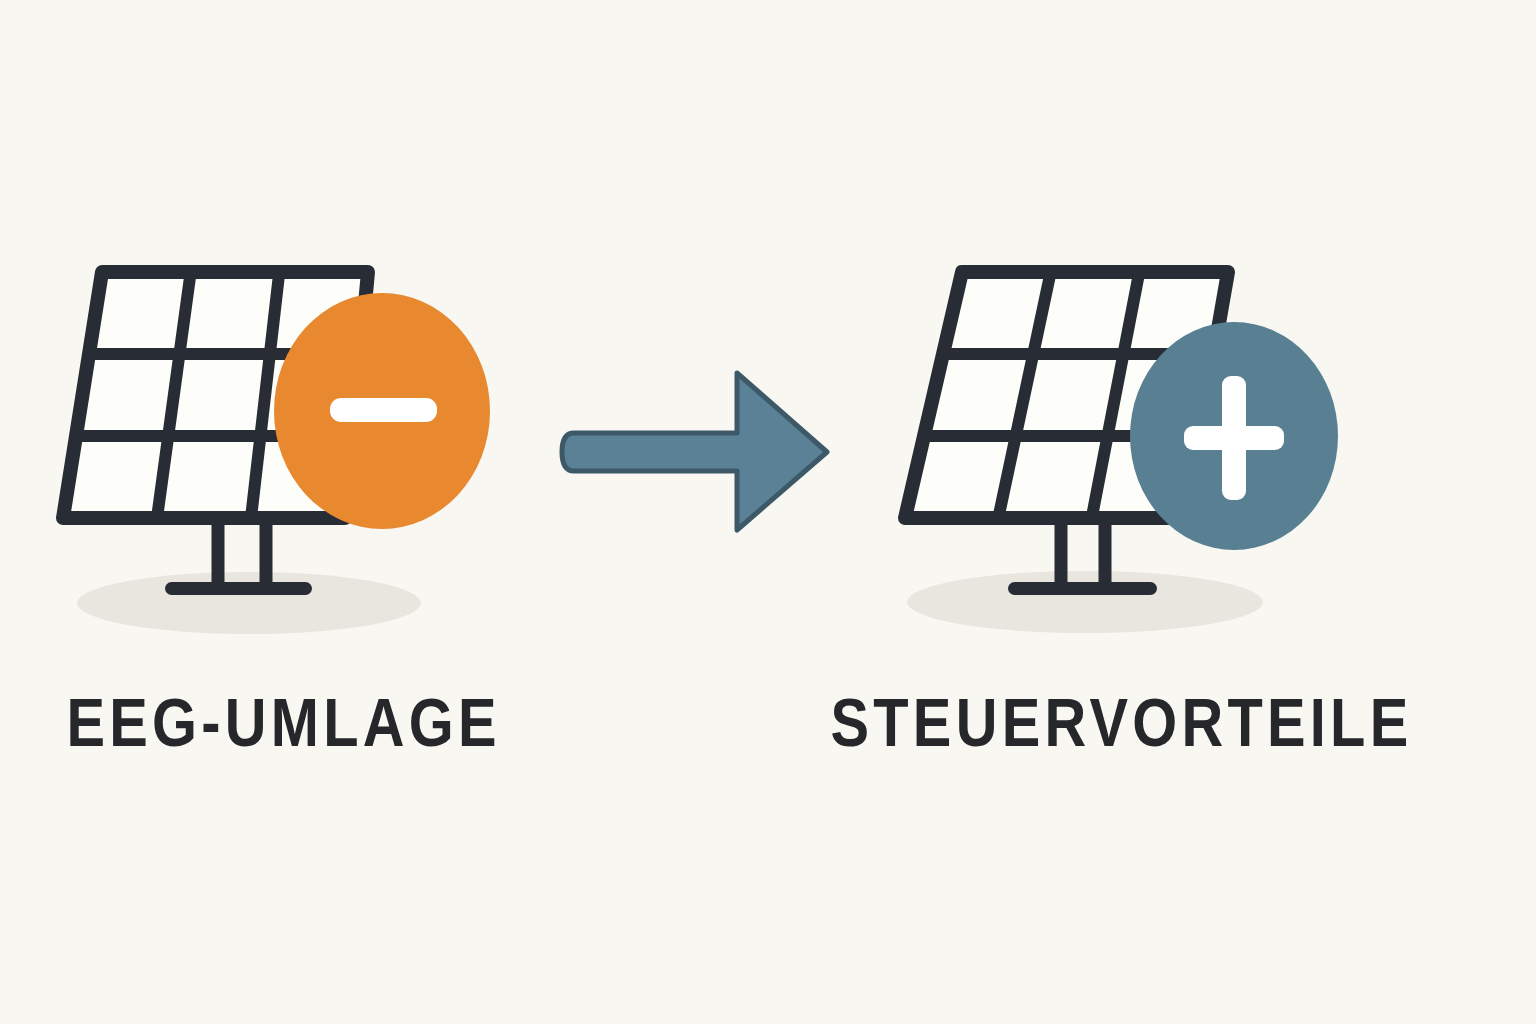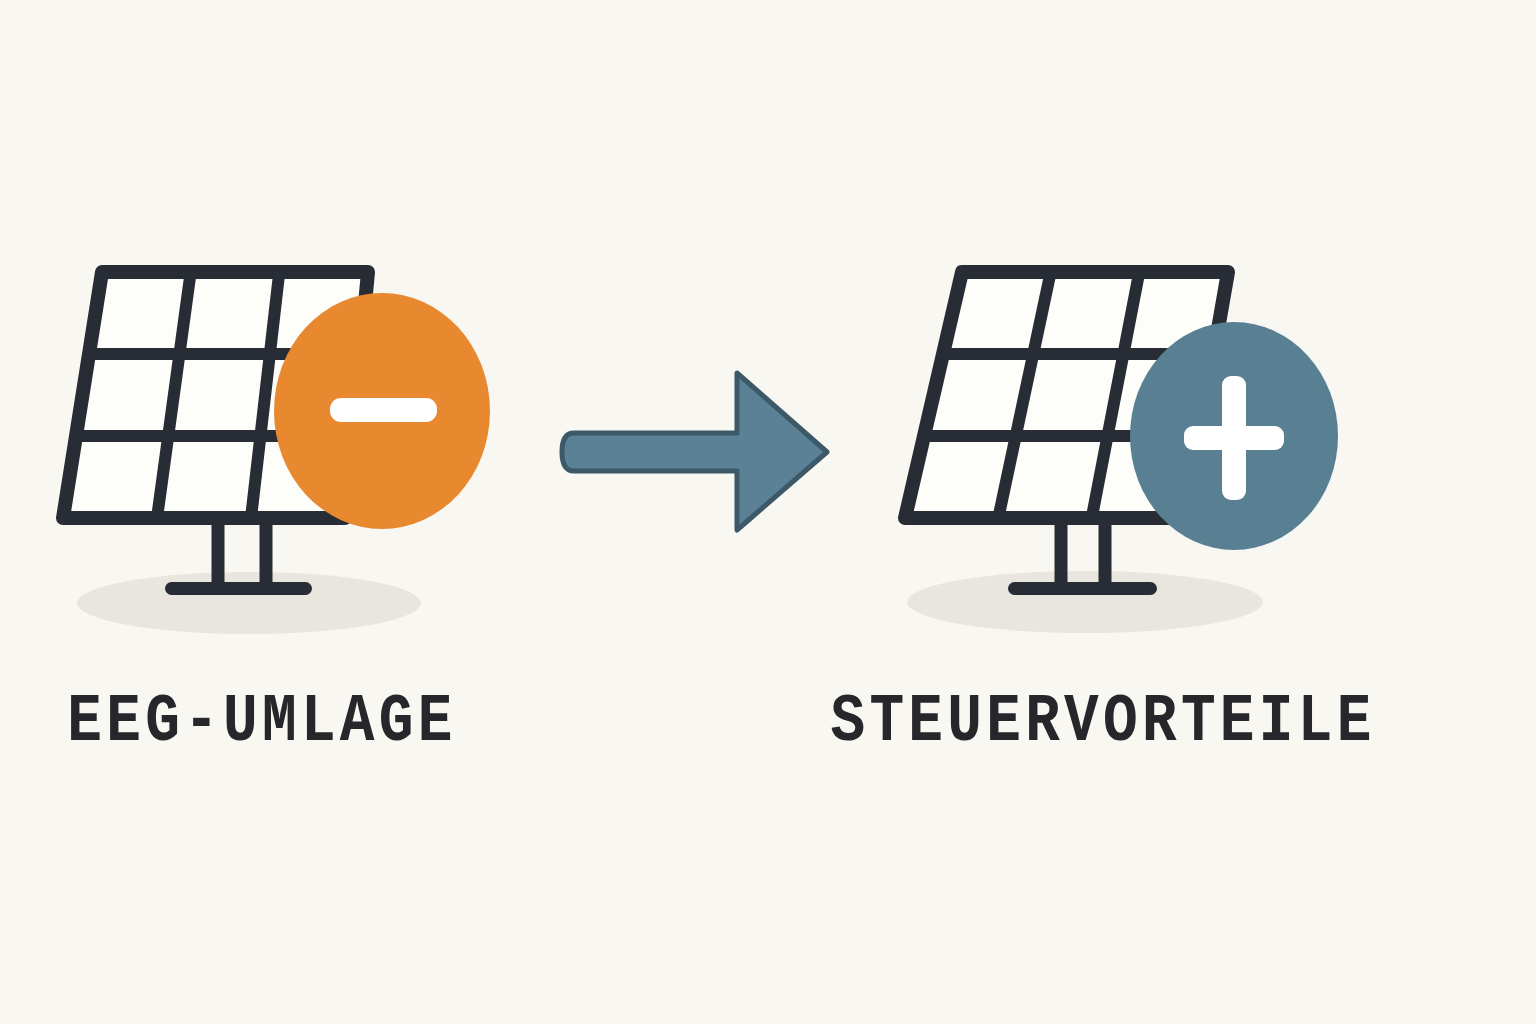--- a/index.html
+++ b/index.html
@@ -7,21 +7,20 @@
     padding: 0;
     background: #ffffff;
     font-family: "Liberation Sans", sans-serif;
   }
   .stage {
     position: relative;
     width: 1536px;
     height: 1024px;
     overflow: hidden;
     background: var(--background, #f8f7f1);
-    font-family: Liberation Mono, monospace;
   }
   figure { margin: 0; }
   .fig {
     position: absolute;
     top: 248px;
   }
   .fig-left  { left: 40px;  width: 460px; height: 390px; }
   .fig-right { left: 888px; width: 464px; height: 390px; }
   .fig svg { display: block; }
 

